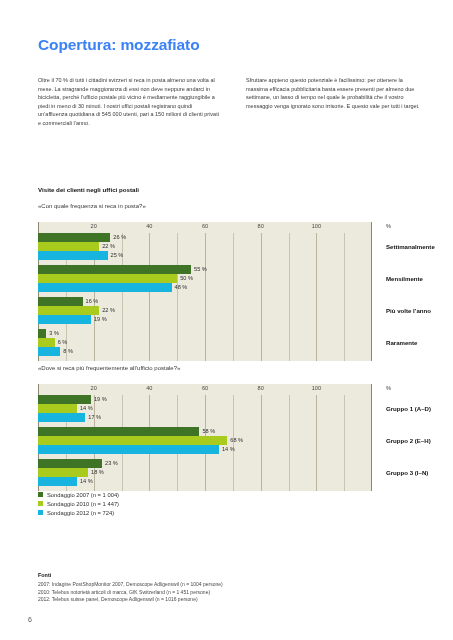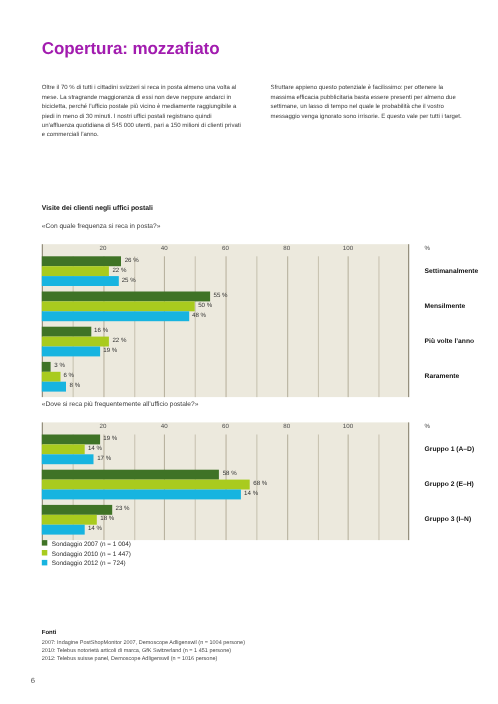--- a/index.html
+++ b/index.html
@@ -5,21 +5,21 @@
   html,body{margin:0;padding:0;}
   body{
     width:453px;height:640px;background:#ffffff;
     font-family:"Liberation Sans",sans-serif;
     color:#1a1a1a;-webkit-font-smoothing:antialiased;
     position:relative;overflow:hidden;
   }
   .page{position:absolute;left:0;top:0;width:453px;height:640px;}
 
   
-  .h1{position:absolute;left:38px;top:26px;font-size:15.5px;font-weight:bold;letter-spacing:-0.1px;color:#a21caf;}
+  .h1{position:absolute;left:38px;top:26px;font-size:15.5px;font-weight:bold;letter-spacing:-0.1px;color:#3b82f6;}
   .h2{position:absolute;left:38px;top:44px;font-size:15px;font-weight:normal;color:#2b2b2b;letter-spacing:-0.1px;}
 
   
   .col{position:absolute;top:76px;font-size:5.5px;line-height:8.6px;color:#3a3a3a;}
   .col p{margin:0;}
   .col-l{left:38px;width:184px;}
   .col-r{left:246px;width:180px;}
 
   
   .chart-title{position:absolute;left:38px;font-size:6.2px;font-weight:bold;color:#111;}

